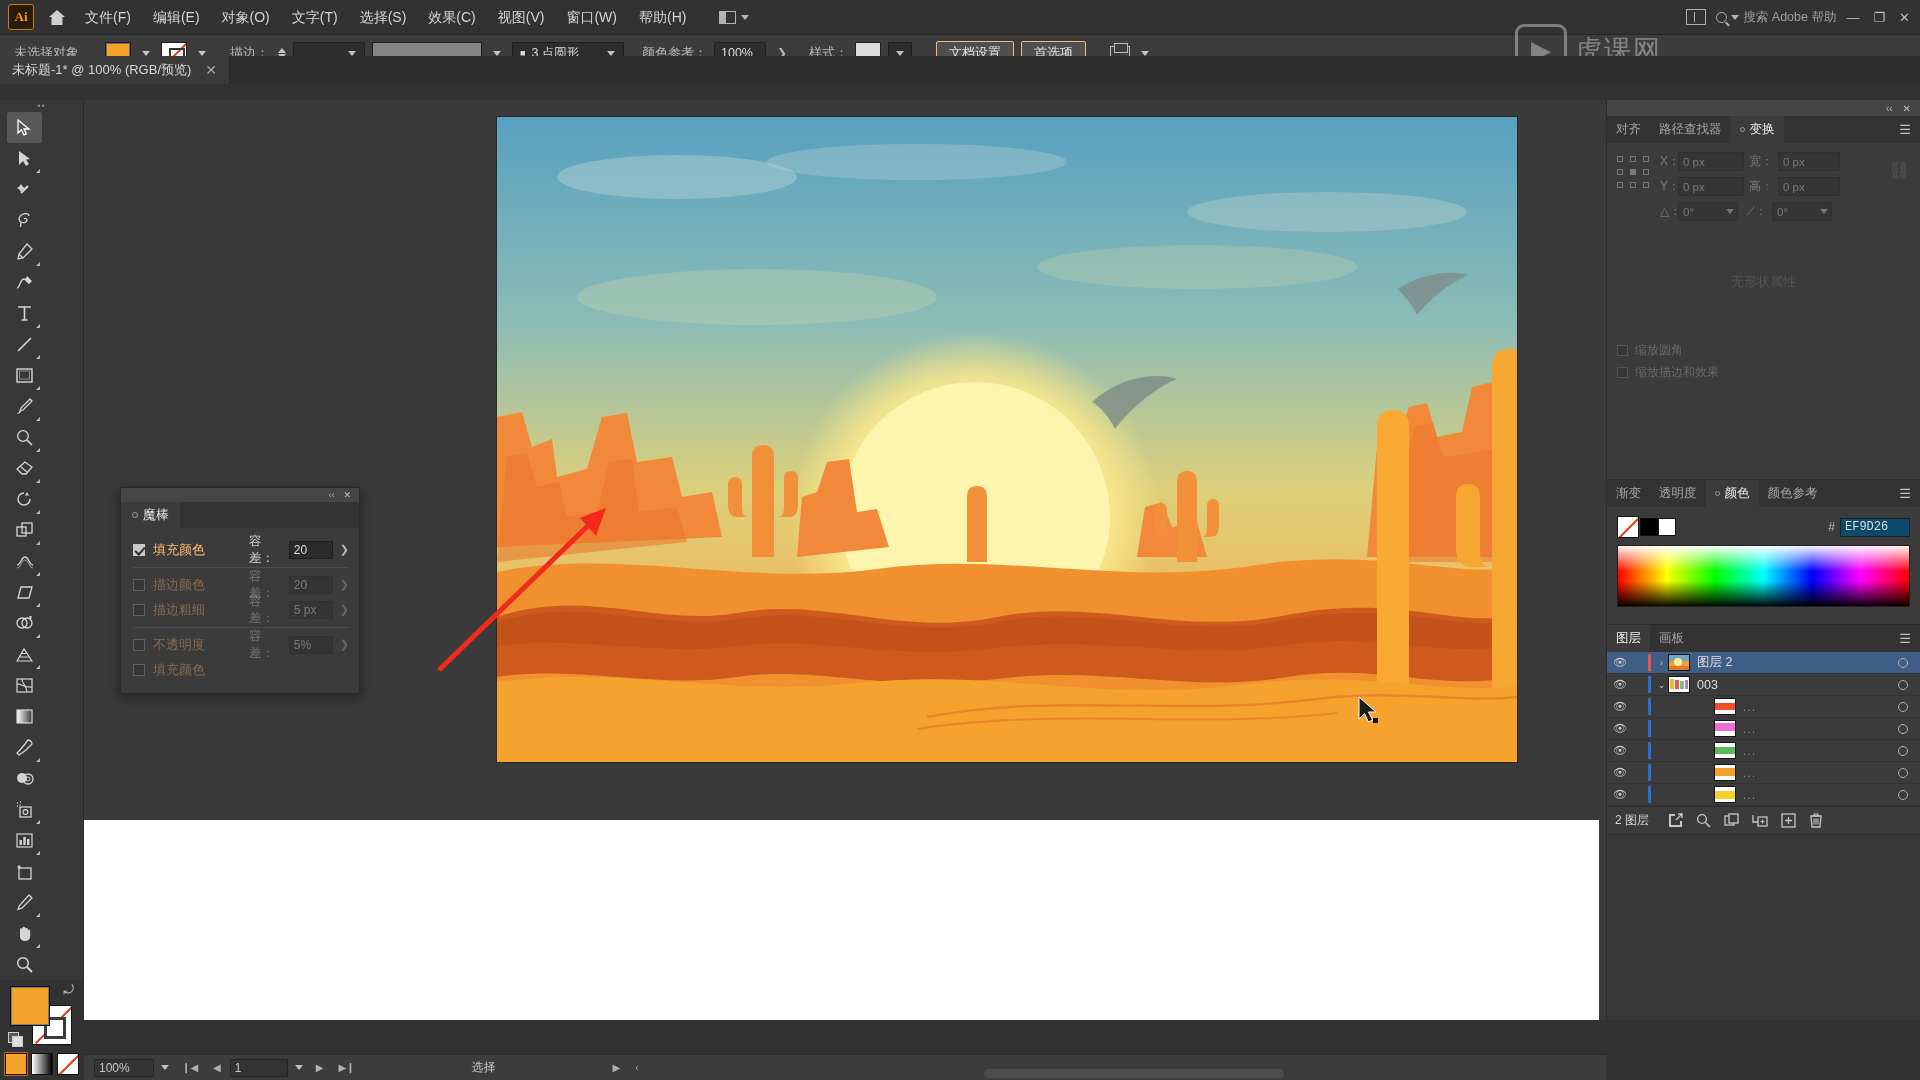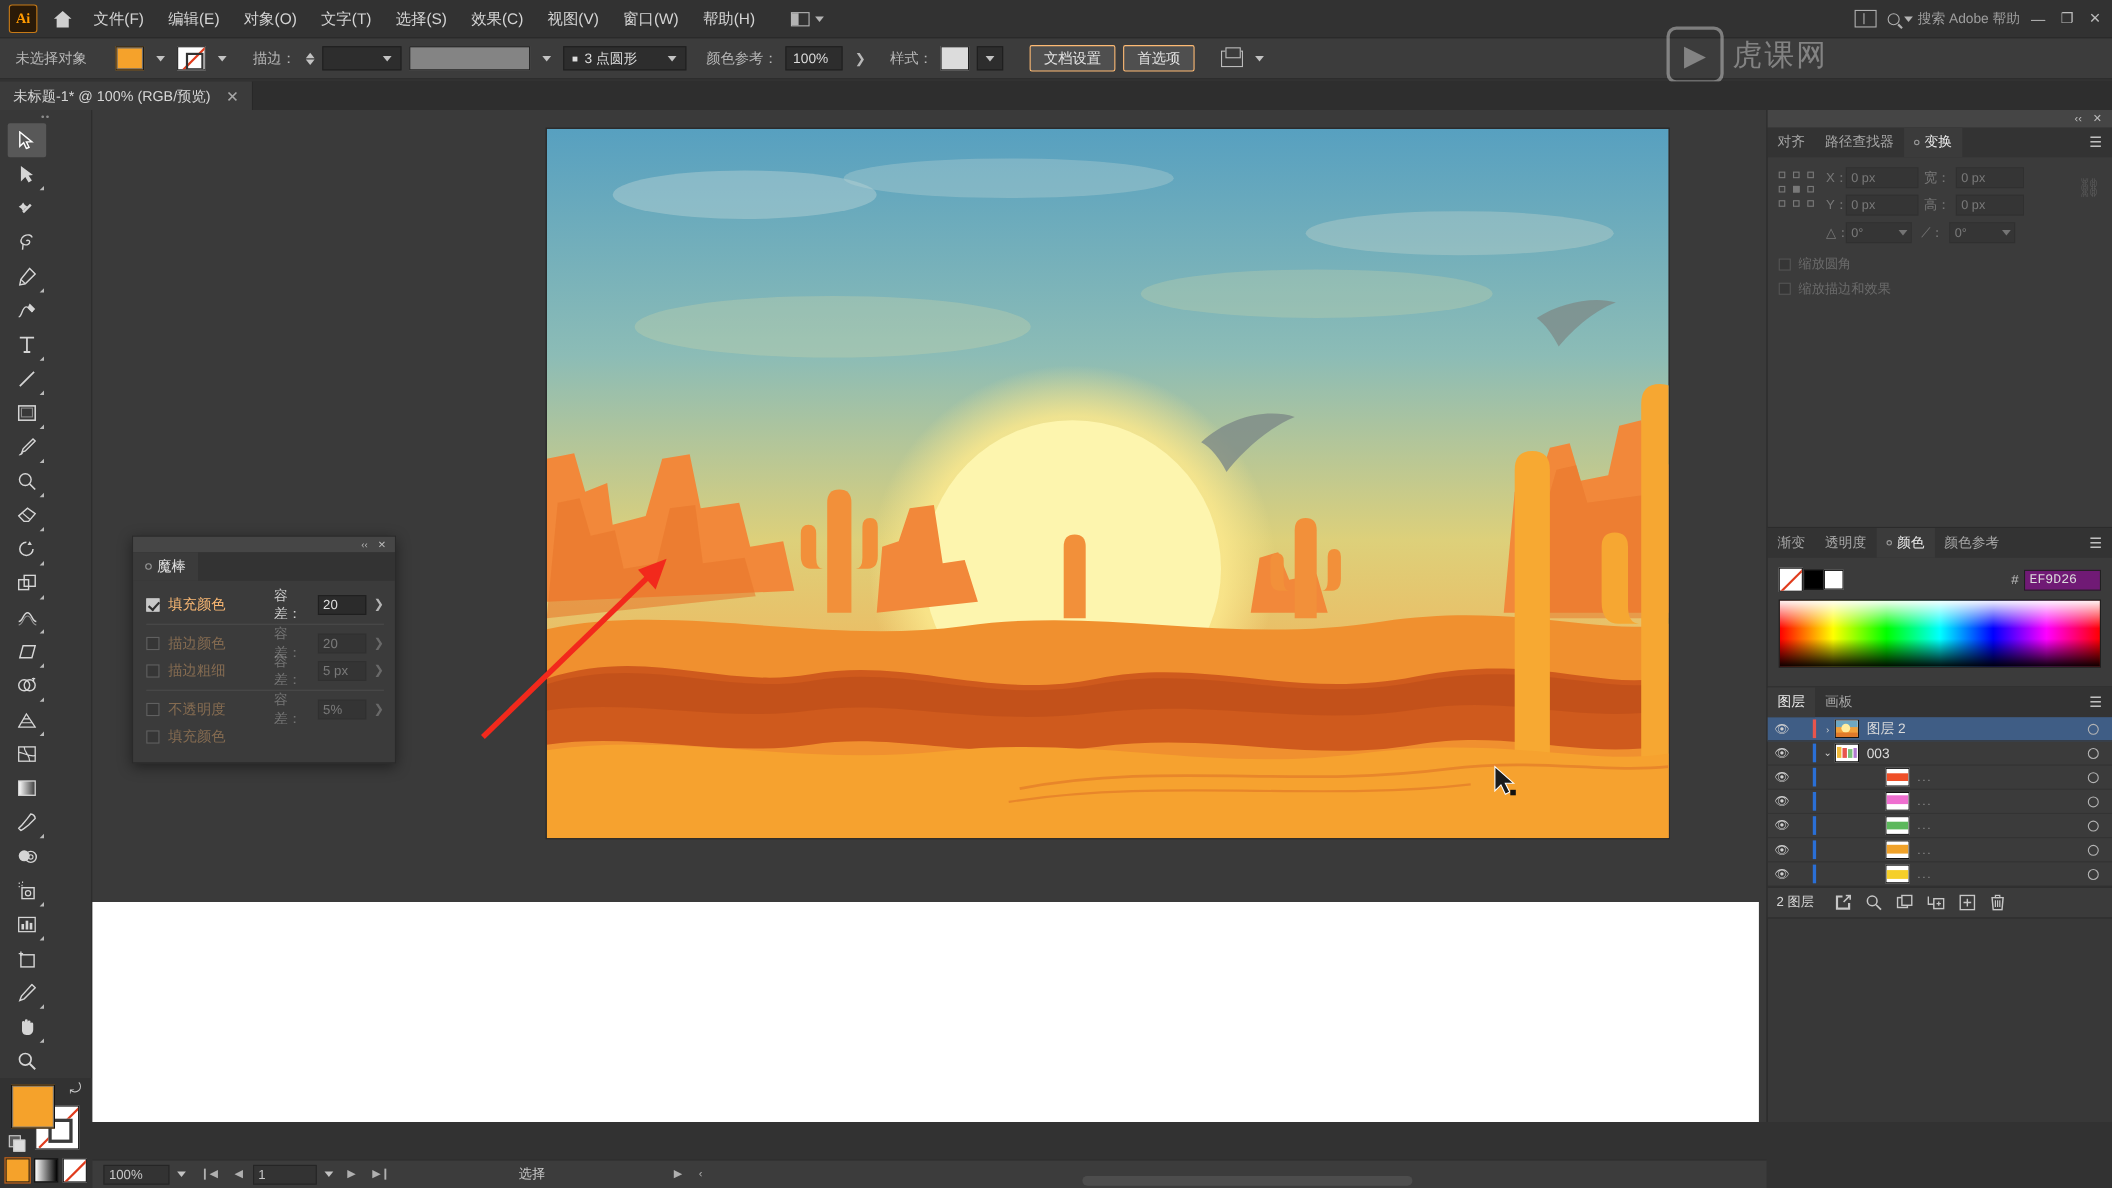--- a/index.html
+++ b/index.html
@@ -92,21 +92,21 @@
     right:230px; top:24px; width:175px;height:60px;
     opacity:.5;
   }
   #watermark .wmbox{
     width:52px;height:52px;border:3px solid #c9c9c9;border-radius:9px;
     display:flex;align-items:center;justify-content:center;color:#c9c9c9;font-size:26px;
   }
 
   
   #tabbar {
-    left:0; top:74px; width:1920px; height:28px;
+    left:0; top:56px; width:1920px; height:28px;
     background:#2e2e2e; display:flex; align-items:flex-end;
   }
   .doctab {
     height:28px;background:#3b3b3b;display:flex;align-items:center;
     padding:0 12px;gap:14px;font-size:13px;color:#d6d6d6;
     border-right:1px solid #282828;
   }
   .doctab .x{color:#a8a8a8;font-size:14px;}
 
   
@@ -215,21 +215,21 @@
   .tf-chk .cb2{width:11px;height:11px;border:1px solid #8a8a8a;background:#2d2d2d;}
 
   
   .c-sw-row{display:flex;align-items:center;margin-bottom:7px;}
   .c-none{width:22px;height:22px;background:#fff;border:1px solid #111;position:relative;overflow:hidden;}
   .c-none:after{content:"";position:absolute;left:-4px;top:9px;width:32px;height:2px;background:#e03b1c;transform:rotate(-45deg);}
   .c-blk{width:18px;height:18px;background:#000;border:1px solid #111;margin-left:1px;}
   .c-wht{width:18px;height:18px;background:#fff;border:1px solid #111;}
   .c-hex{margin-left:auto;display:flex;align-items:center;gap:5px;}
   .c-hexlab{color:#bdbdbd;font-size:12px;}
-  .c-hexfield{width:70px;height:19px;background:#701a75;border:1px solid #202020;color:#dcdcdc;font-size:12px;display:flex;align-items:center;padding:0 4px;font-family:"Liberation Mono","DejaVu Sans Mono",monospace;}
+  .c-hexfield{width:70px;height:19px;background:#0c4a6e;border:1px solid #202020;color:#dcdcdc;font-size:12px;display:flex;align-items:center;padding:0 4px;font-family:"Liberation Mono","DejaVu Sans Mono",monospace;}
   .spectrum{height:62px;border:1px solid #1f1f1f;
      background:
        linear-gradient(to bottom, rgba(255,255,255,.95) 0%, rgba(255,255,255,0) 42%, rgba(0,0,0,0) 58%, rgba(0,0,0,.95) 100%),
        linear-gradient(to right,#ff0000,#ffff00,#00ff00,#00ffff,#0000ff,#ff00ff,#ff0000);
   }
 
   
   .lay-row{height:22px;display:flex;align-items:center;border-bottom:1px solid #333;font-size:12.5px;color:#dcdcdc;}
   .lay-row.sel{background:#3f5d85;}
   .eye{width:26px;display:flex;align-items:center;justify-content:center;color:#cfcfcf;font-size:11px;}
@@ -797,20 +797,21 @@
             <span class="tf-lab" style="width:24px">⟋：</span>
             <span class="tf-dd">
               <span>0°</span>
               <span class="mini-caret" style="margin:0"></span>
             </span>
           </div>
         </div>
         <div class="tf-link">⛓</div>
       </div>
 
+      <div class="noattr">无形状属性</div>
 
       <div class="tf-chk">
         <span class="cb2"></span>
         <span>缩放圆角</span>
       </div>
       <div class="tf-chk">
         <span class="cb2"></span>
         <span>缩放描边和效果</span>
       </div>
     </div>

